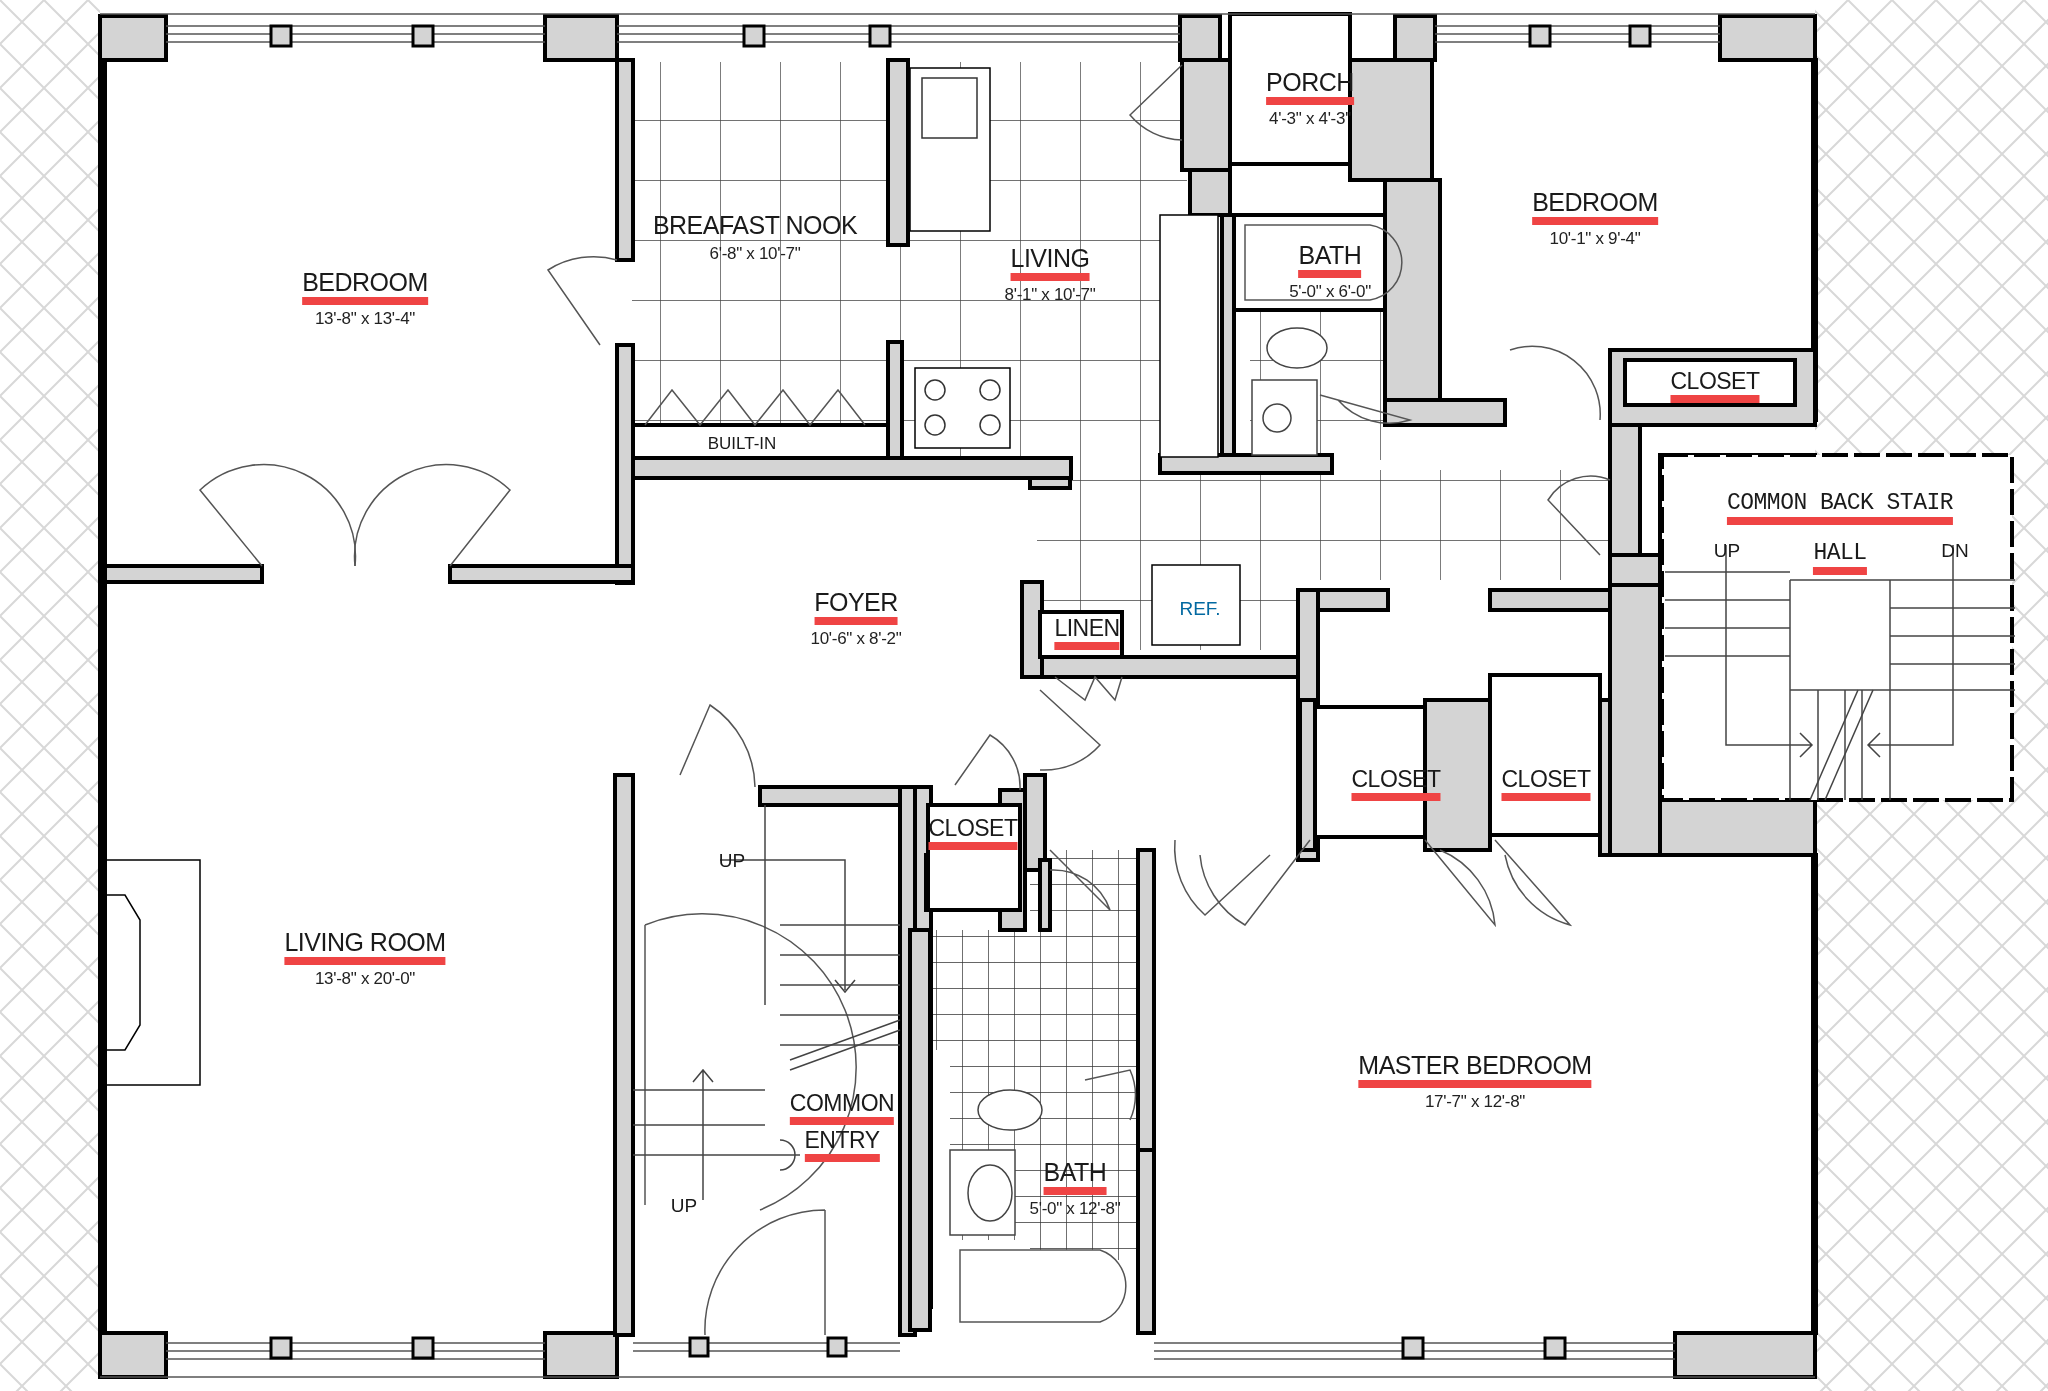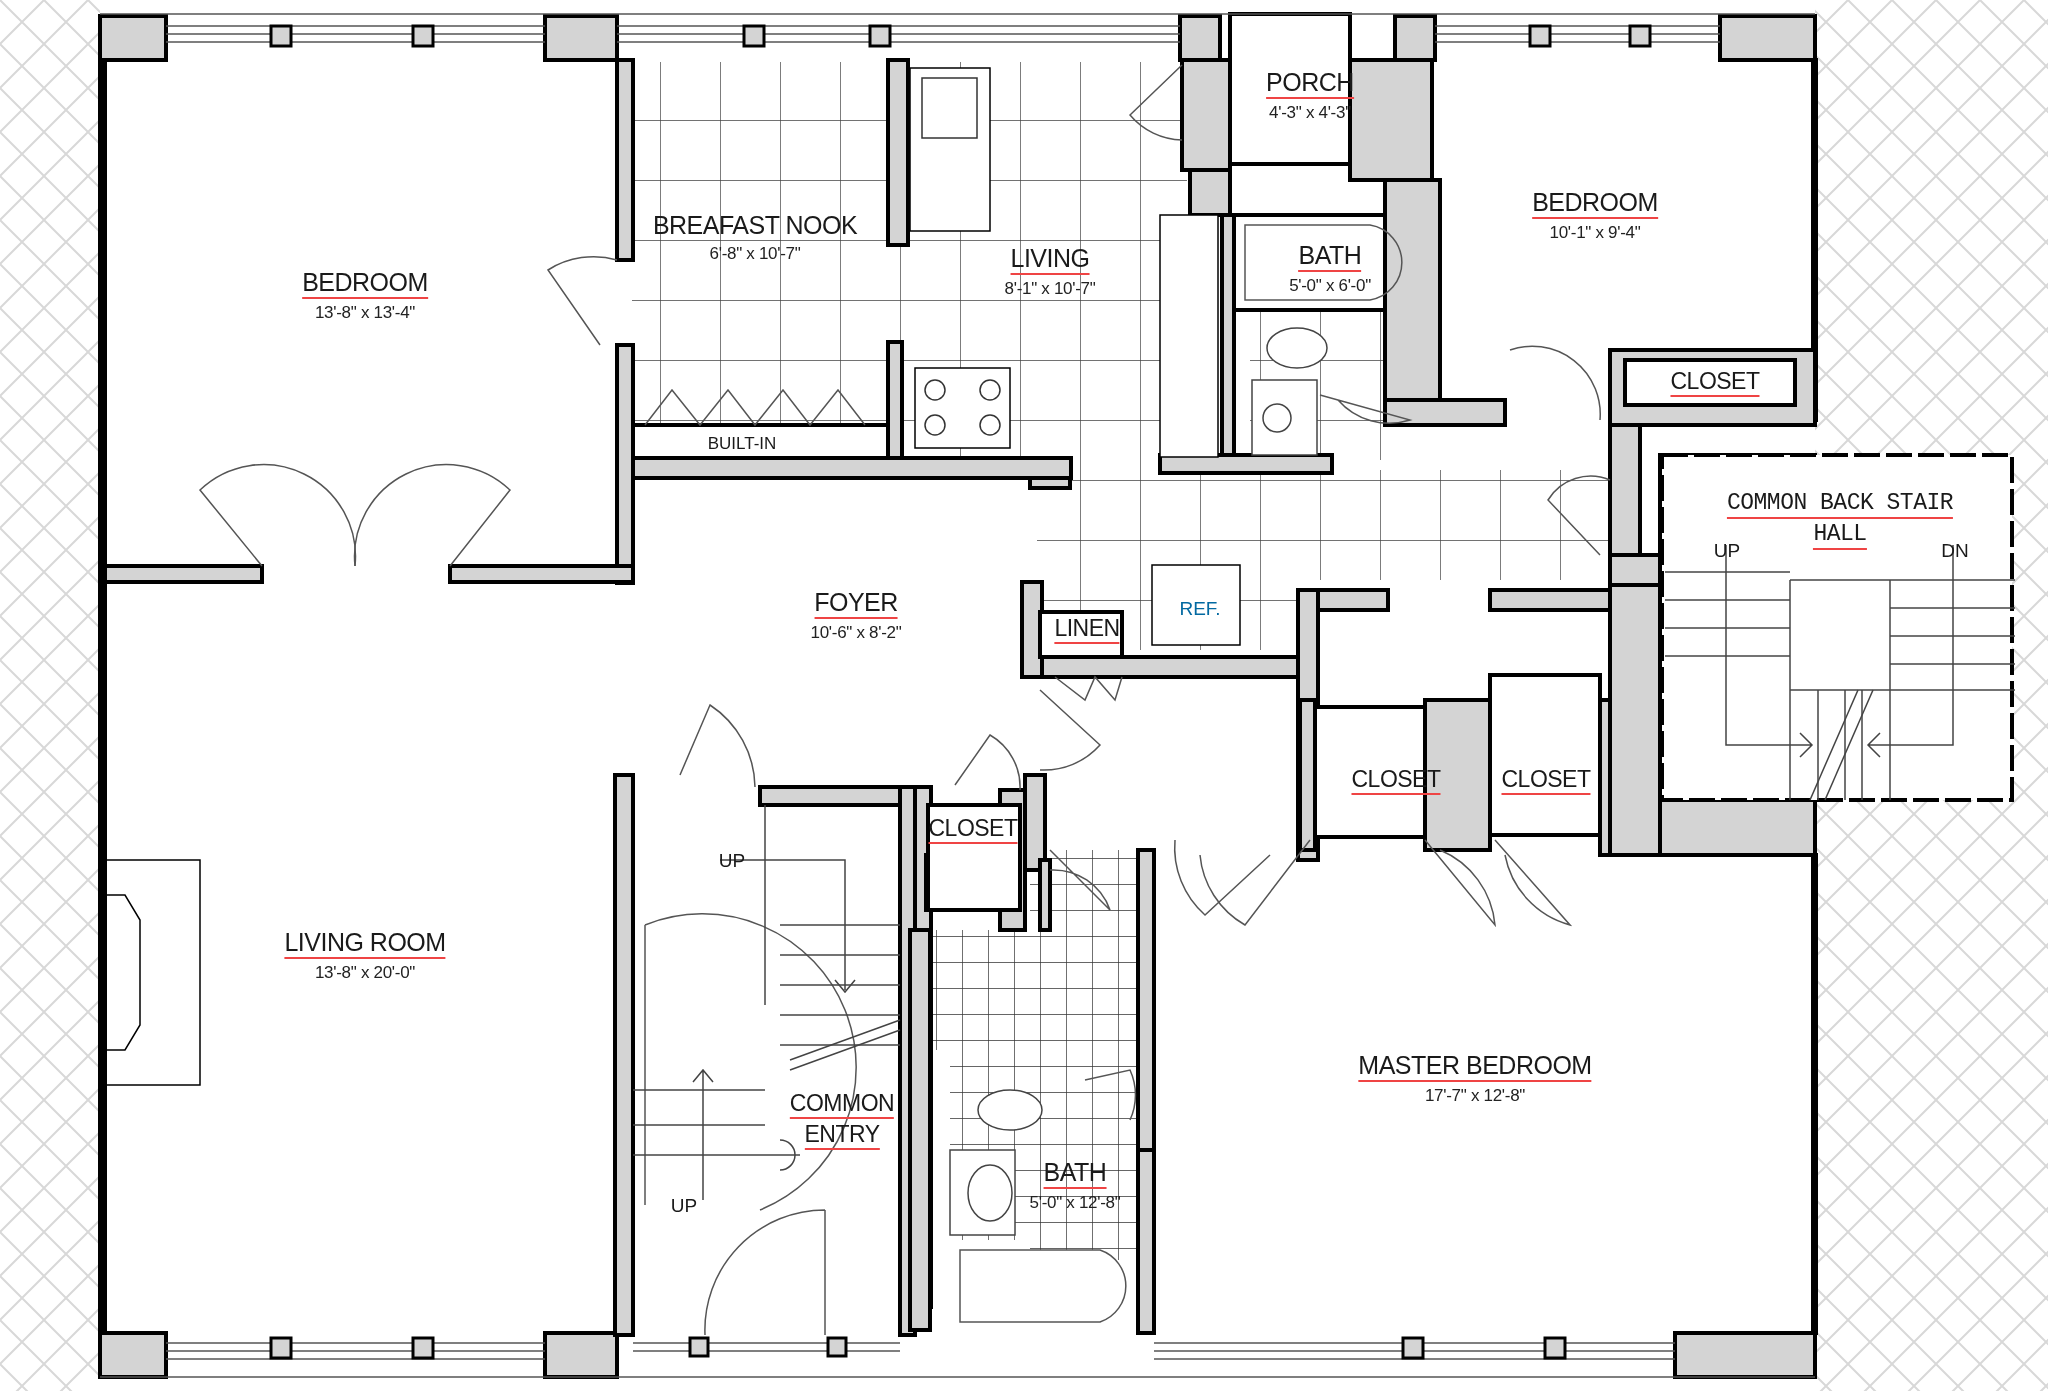--- a/index.html
+++ b/index.html
@@ -1,19 +1,19 @@
 <!DOCTYPE html>
 <html><head>
 <meta charset="utf-8">
 <style>
   html, body { margin: 0; padding: 0; background: #ffffff; }
   body { width: 2048px; height: 1391px; position: relative; overflow: hidden; font-family: "Liberation Sans", sans-serif; }
   #plan { position: absolute; left: 0; top: 0; width: 2048px; height: 1391px; }
   .lbl { position: absolute; text-align: center; color: #1a1a1a; white-space: nowrap; transform: translateX(-50%); line-height: 1; }
-  .lbl .name { display: inline-block; font-size: 25px; letter-spacing: -0.5px; border-bottom: 2px solid #ef4444; padding-bottom: 2px; }
+  .lbl .name { display: inline-block; font-size: 25px; letter-spacing: -0.5px; border-bottom: 8px solid #ef4444; padding-bottom: 2px; }
   .lbl .dim { display: block; font-size: 17px; margin-top: 5px; letter-spacing: -0.3px; color: #222; }
   .lbl.small .name { font-size: 23px; }
   .tag { position: absolute; font-size: 19px; color: #1a1a1a; transform: translateX(-50%); white-space: nowrap; }
 </style>
 </head>
 <body>
 
 <svg id="plan" viewBox="0 0 2048 1391" xmlns="http://www.w3.org/2000/svg">
   <defs>
     <pattern id="hatch" width="44" height="44" patternUnits="userSpaceOnUse">
@@ -305,21 +305,21 @@
 <div class="lbl" style="left:1475px; top:1053px;">
   <span class="name">MASTER BEDROOM</span>
   <span class="dim">17'-7" x 12'-8"</span>
 </div>
 
 <div class="lbl small" style="left:1715px; top:370px;">
   <span class="name">CLOSET</span>
 </div>
 <div class="lbl small" style="left:1840px; top:492px;font-family:Liberation Mono, monospace;">
   <span class="name">COMMON BACK STAIR</span><br>
-  <span class="name" style="margin-top:4px">HALL</span>
+  <span class="name" style="margin-top:17px">HALL</span>
 </div>
 <div class="lbl small" style="left:1087px; top:617px;">
   <span class="name">LINEN</span>
 </div>
 <div class="lbl small" style="left:973px; top:817px;">
   <span class="name">CLOSET</span>
 </div>
 <div class="lbl small" style="left:1396px; top:768px;">
   <span class="name">CLOSET</span>
 </div>

